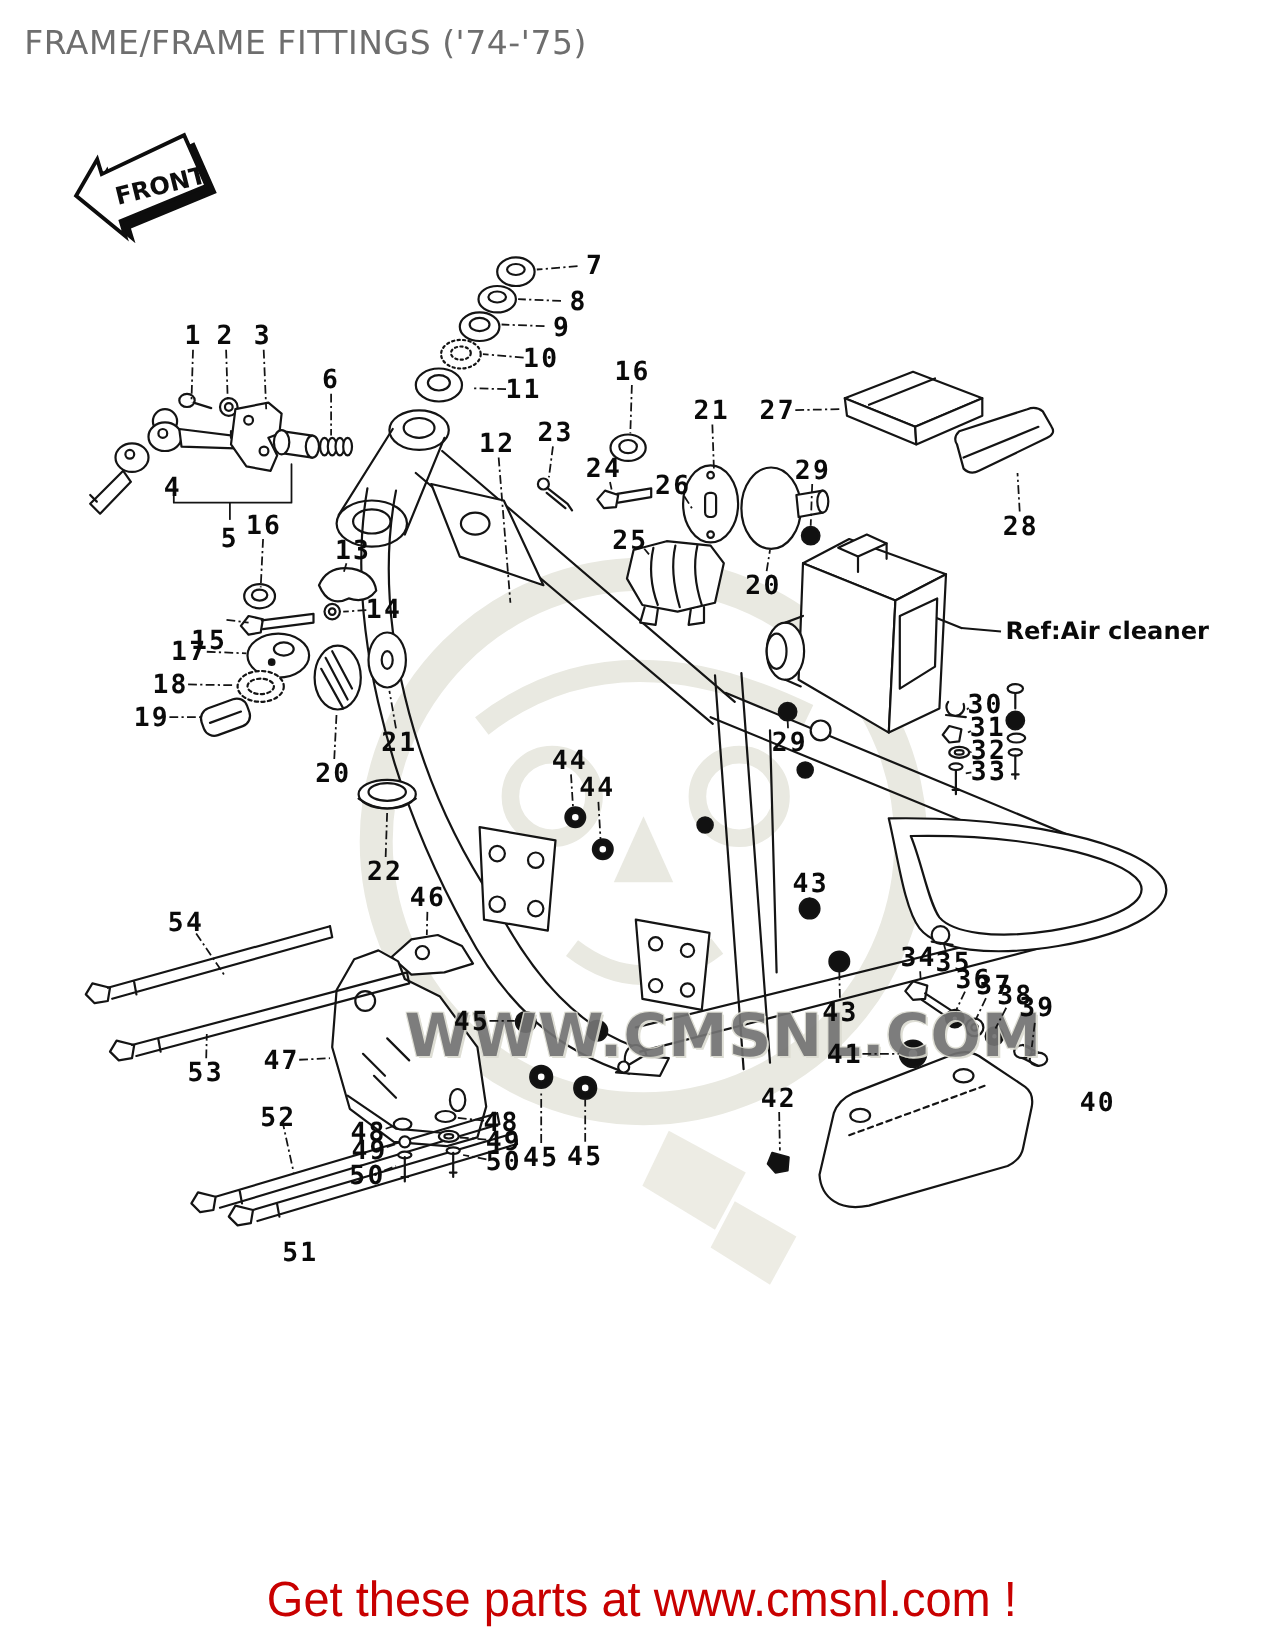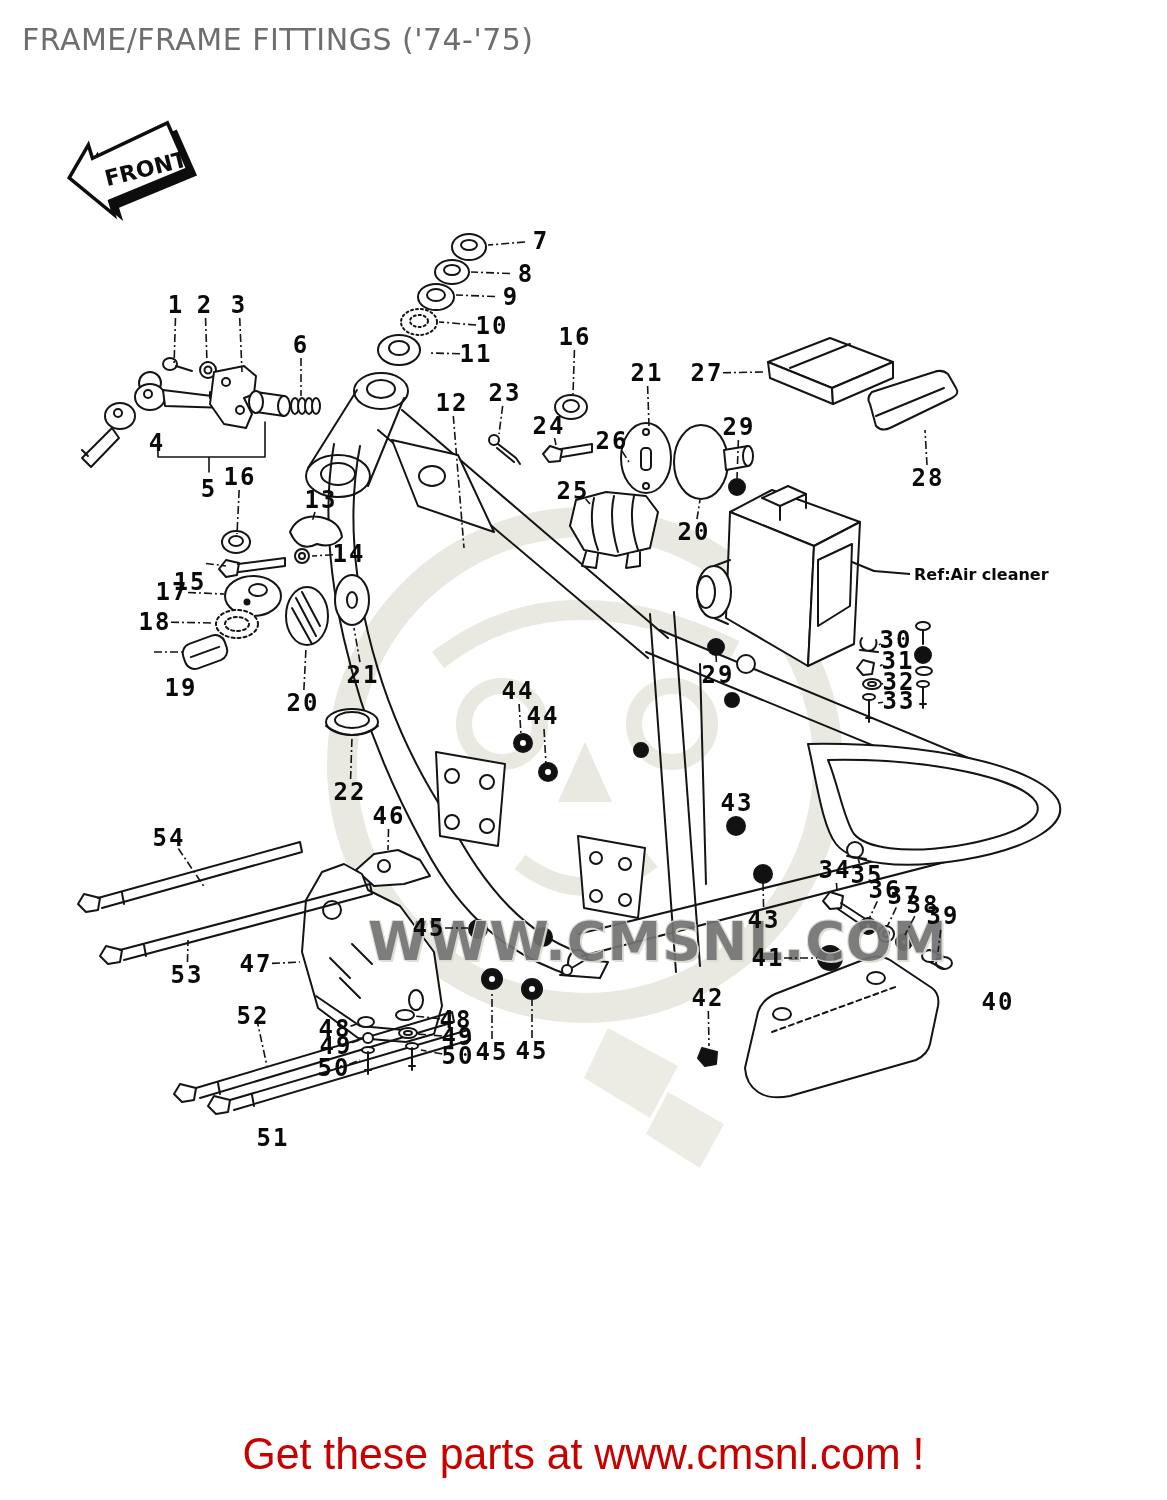--- a/index.html
+++ b/index.html
@@ -7,21 +7,21 @@
         font-family:"Liberation Sans",sans-serif;}
   .title{position:absolute;left:22px;top:22px;font-size:30px;letter-spacing:.5px;
          color:#6e6e6e;font-family:"DejaVu Sans",sans-serif;}
   #art,#leader-svg{position:absolute;left:0;top:0;}
   #leader-svg{z-index:3;pointer-events:none;}
   .labels{position:absolute;left:0;top:0;width:100%;height:100%;z-index:4;}
   .callout{position:absolute;transform:translate(-50%,-50%);
            font-family:"DejaVu Sans Mono",monospace;font-weight:700;font-size:24px;
            letter-spacing:2px;color:#0a0a0a;white-space:nowrap;}
   .refnote{position:absolute;transform:translate(0,-50%);
-           font-family:"DejaVu Sans",sans-serif;font-weight:700;font-size:16px;color:#0a0a0a;
+           font-family:"DejaVu Sans",sans-serif;font-weight:700;font-size:22px;color:#0a0a0a;
            white-space:nowrap;}
   .watermark-text{position:absolute;left:368px;top:910px;z-index:2;
            font-family:"DejaVu Sans",sans-serif;font-weight:800;font-size:54px;letter-spacing:1px;
            color:#737373;opacity:.92;
            text-shadow:2px 2px 0 #dcdcd2,-1px -1px 0 #dcdcd2,1px -1px 0 #dcdcd2,-1px 1px 0 #dcdcd2;}
   .banner{position:absolute;left:0;right:0;top:1428px;text-align:center;z-index:5;
           font-size:45px;color:#c80000;transform:scaleX(.95);white-space:nowrap;}
   .front-badge{position:absolute;left:48px;top:96px;z-index:2;}
 </style>
 </head>
@@ -377,21 +377,21 @@
       <div class="callout" style="left: 239px; top: 305px;">3</div>
       <div class="callout" style="left: 301px; top: 345px;">6</div>
       <div class="callout" style="left: 157px; top: 443px;">4</div>
       <div class="callout" style="left: 209px; top: 489px;">5</div>
       <div class="callout" style="left: 240px; top: 477px;">16</div>
       <div class="callout" style="left: 321px; top: 500px;">13</div>
       <div class="callout" style="left: 349px; top: 554px;">14</div>
       <div class="callout" style="left: 190px; top: 562px; margin-top: 20px;">15</div>
       <div class="callout" style="left: 172px; top: 592px;">17</div>
       <div class="callout" style="left: 155px; top: 622px;">18</div>
-      <div class="callout" style="left: 138px; top: 688px; margin-left: 43px;">19</div>
+      <div class="callout" style="left: 138px; top: 652px;">19</div>
       <div class="callout" style="left: 363px; top: 675px;">21</div>
       <div class="callout" style="left: 303px; top: 703px;">20</div>
       <div class="callout" style="left: 350px; top: 792px;">22</div>
       <div class="callout" style="left: 541px; top: 241px;">7</div>
       <div class="callout" style="left: 526px; top: 274px;">8</div>
       <div class="callout" style="left: 511px; top: 297px;">9</div>
       <div class="callout" style="left: 492px; top: 326px;">10</div>
       <div class="callout" style="left: 476px; top: 354px;">11</div>
       <div class="callout" style="left: 575px; top: 337px;">16</div>
       <div class="callout" style="left: 452px; top: 403px;">12</div>

